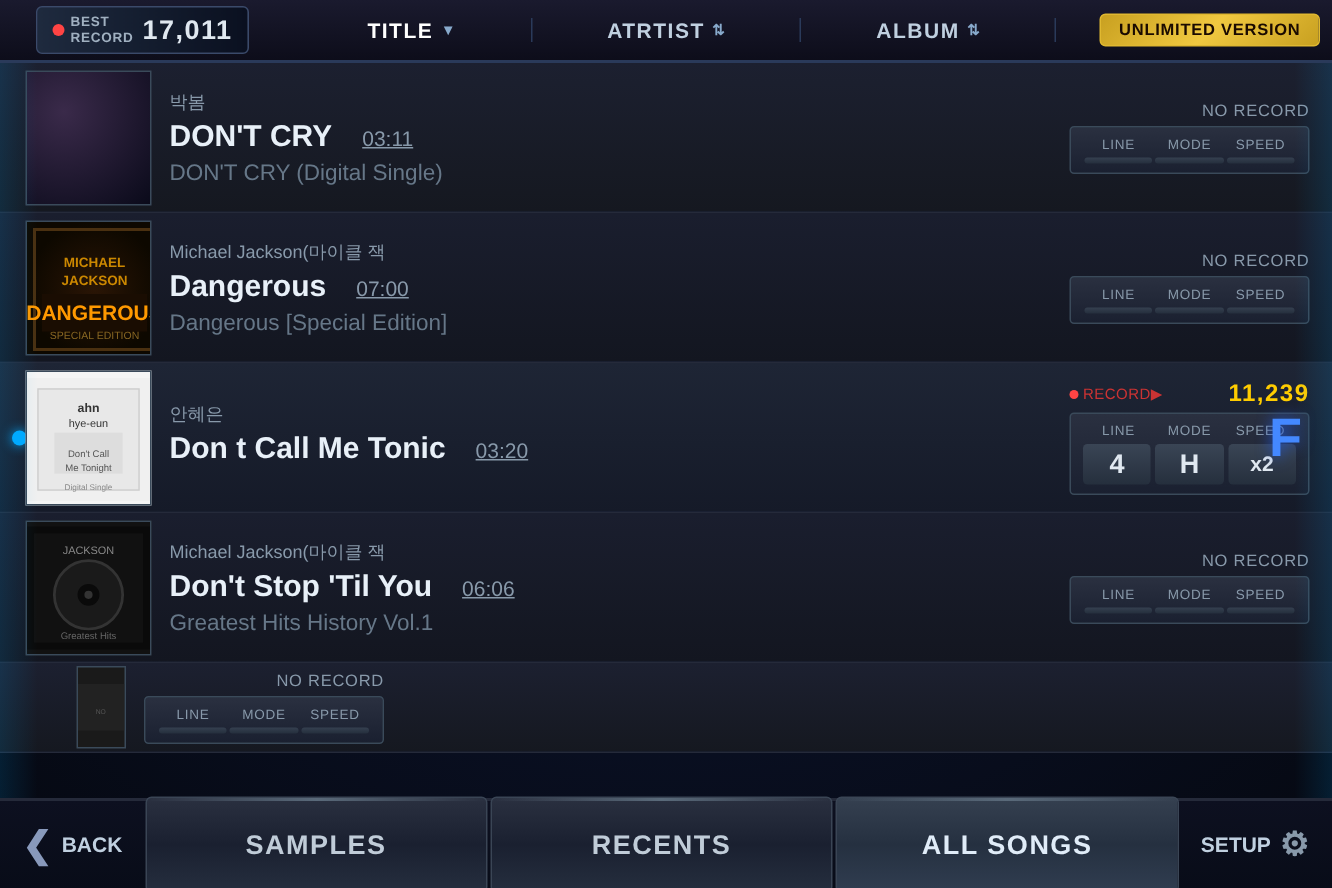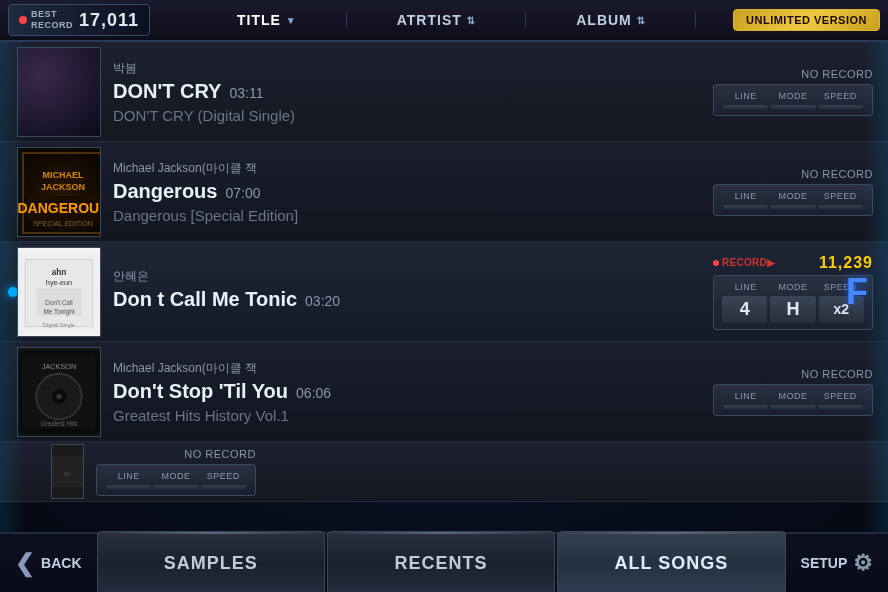--- a/index.html
+++ b/index.html
@@ -32,21 +32,21 @@
       justify-content: space-between;
     }
 
     .best-record-section {
       display: flex;
       align-items: center;
       background: linear-gradient(90deg, #1e2a3e, #0a1020);
       border: 1px solid #3a4a6a;
       border-radius: 4px;
       padding: 4px 10px;
-      margin-left: 8px;
+      margin-left: 24px;
       min-width: 130px;
     }
 
     .best-record-label {
       font-size: 9px;
       font-weight: bold;
       color: #a0b0c0;
       text-transform: uppercase;
       letter-spacing: 0.5px;
       margin-right: 6px;
@@ -251,21 +251,22 @@
       color: #e8f0f8;
       margin-bottom: 4px;
       white-space: nowrap;
       overflow: hidden;
       text-overflow: ellipsis;
     }
 
     .song-duration {
       font-size: 14px;
       color: #8899aa;
-      margin-left: 8px;
+      margin-left: 20px;
+      text-decoration: underline;
     }
 
     .song-title-row {
       display: flex;
       align-items: baseline;
     }
 
     .song-album {
       font-size: 15px;
       color: #667788;
@@ -336,21 +337,21 @@
       width: 6px;
       height: 6px;
       background: #ff4444;
       border-radius: 50%;
       display: inline-block;
     }
 
     .record-label {
       font-size: 10px;
       color: #cc3333;
-      font-weight: bold;
+      font-weight: normal;
       letter-spacing: 0.3px;
     }
 
     .record-score {
       font-size: 16px;
       font-weight: bold;
       color: #ffcc00;
       letter-spacing: 1px;
     }
 

